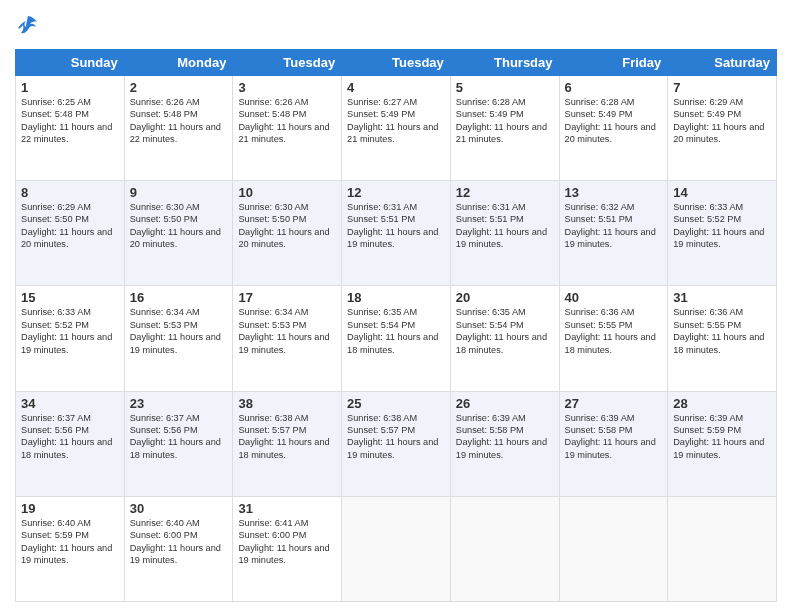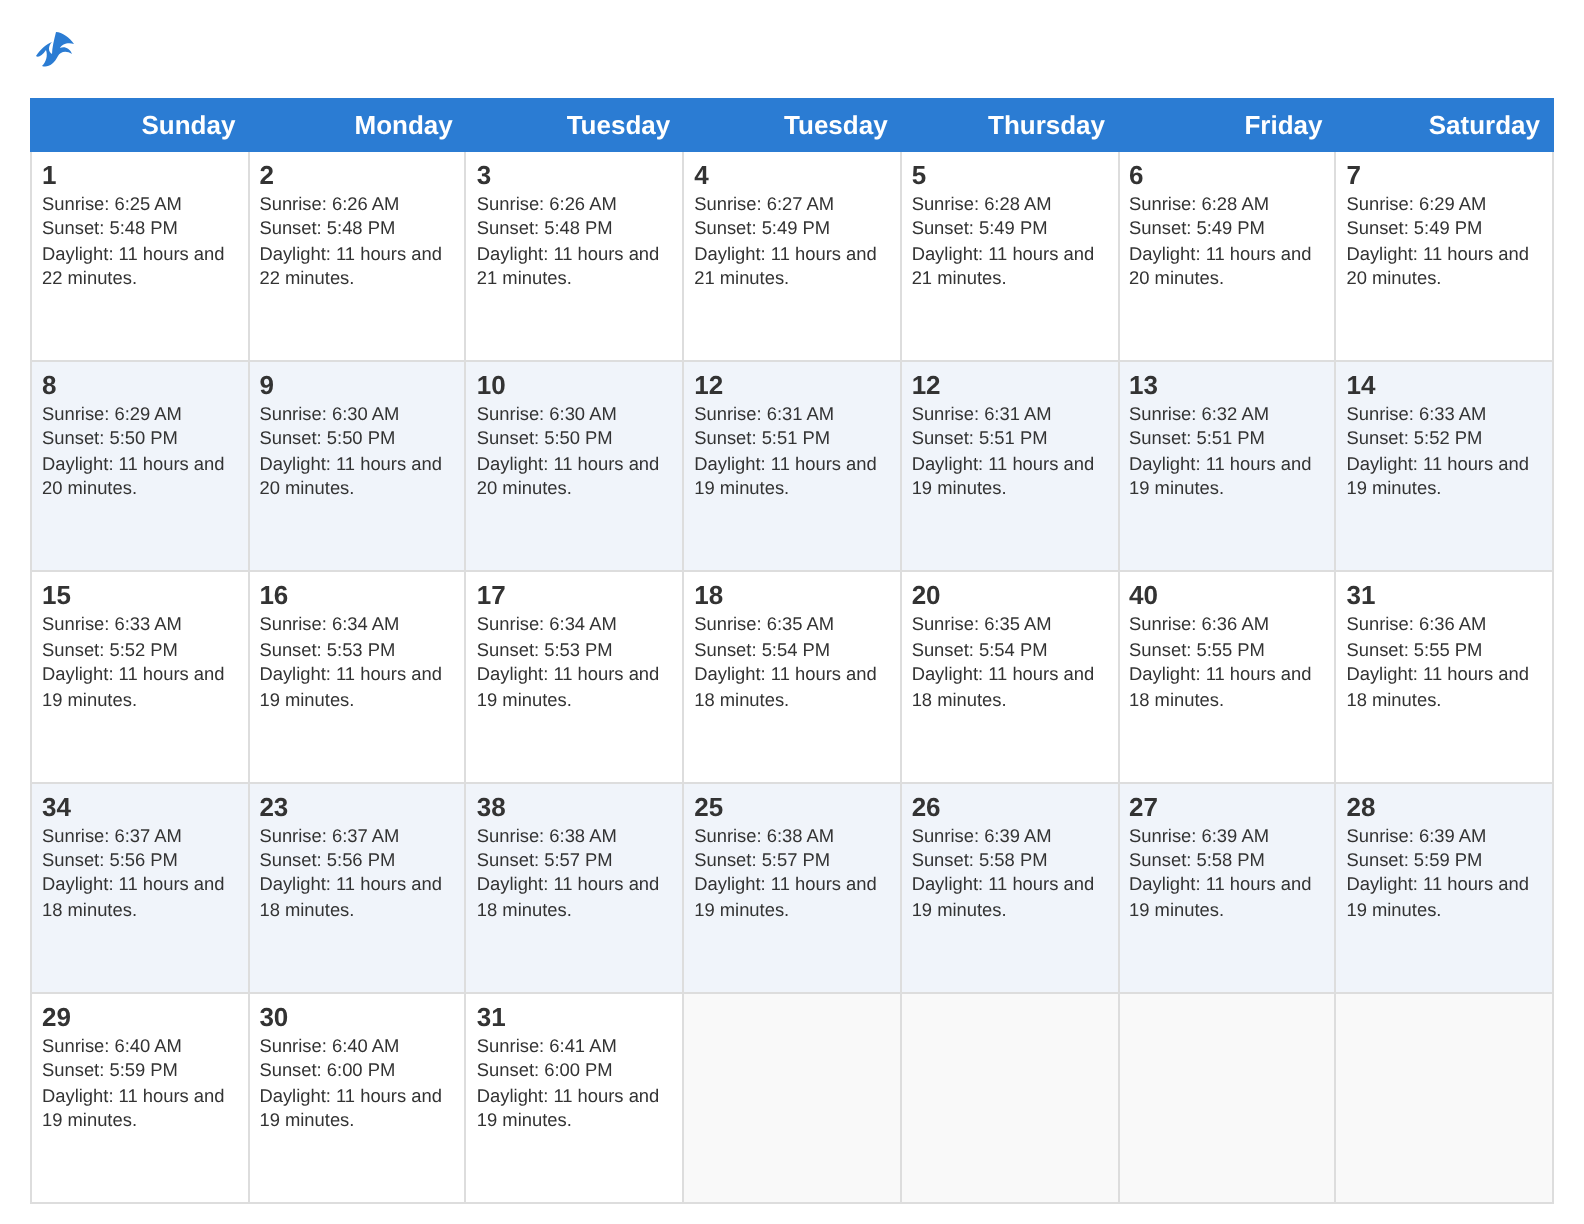--- a/index.html
+++ b/index.html
@@ -249,21 +249,21 @@
             <span class="day-num">27</span>
             <div class="day-info">Sunrise: 6:39 AM<br>Sunset: 5:58 PM<br>Daylight: 11 hours and 19 minutes.</div>
           </td>
           <td>
             <span class="day-num">28</span>
             <div class="day-info">Sunrise: 6:39 AM<br>Sunset: 5:59 PM<br>Daylight: 11 hours and 19 minutes.</div>
           </td>
         </tr>
         <tr>
           <td>
-            <span class="day-num">29</span>
+            <span class="day-num">19</span>
             <div class="day-info">Sunrise: 6:40 AM<br>Sunset: 5:59 PM<br>Daylight: 11 hours and 19 minutes.</div>
           </td>
           <td>
             <span class="day-num">30</span>
             <div class="day-info">Sunrise: 6:40 AM<br>Sunset: 6:00 PM<br>Daylight: 11 hours and 19 minutes.</div>
           </td>
           <td>
             <span class="day-num">31</span>
             <div class="day-info">Sunrise: 6:41 AM<br>Sunset: 6:00 PM<br>Daylight: 11 hours and 19 minutes.</div>
           </td>

